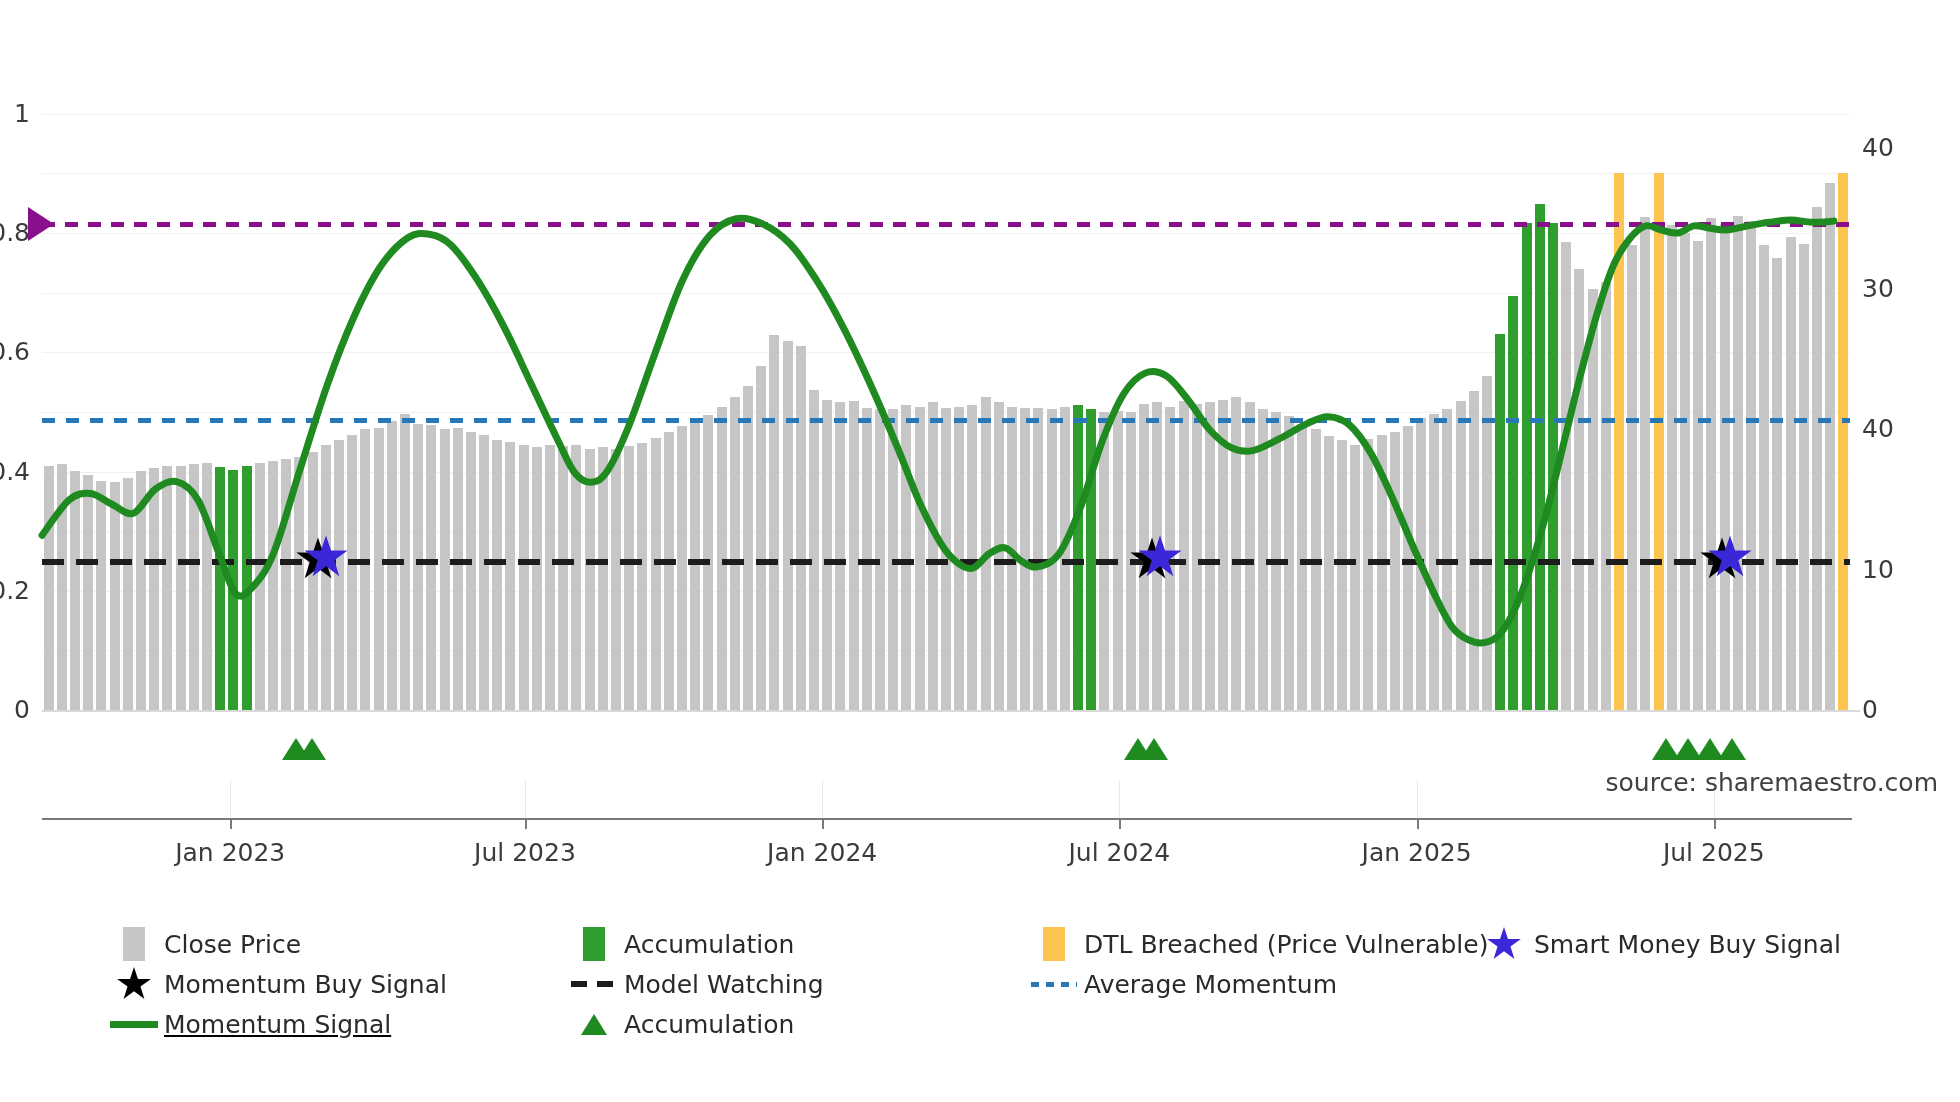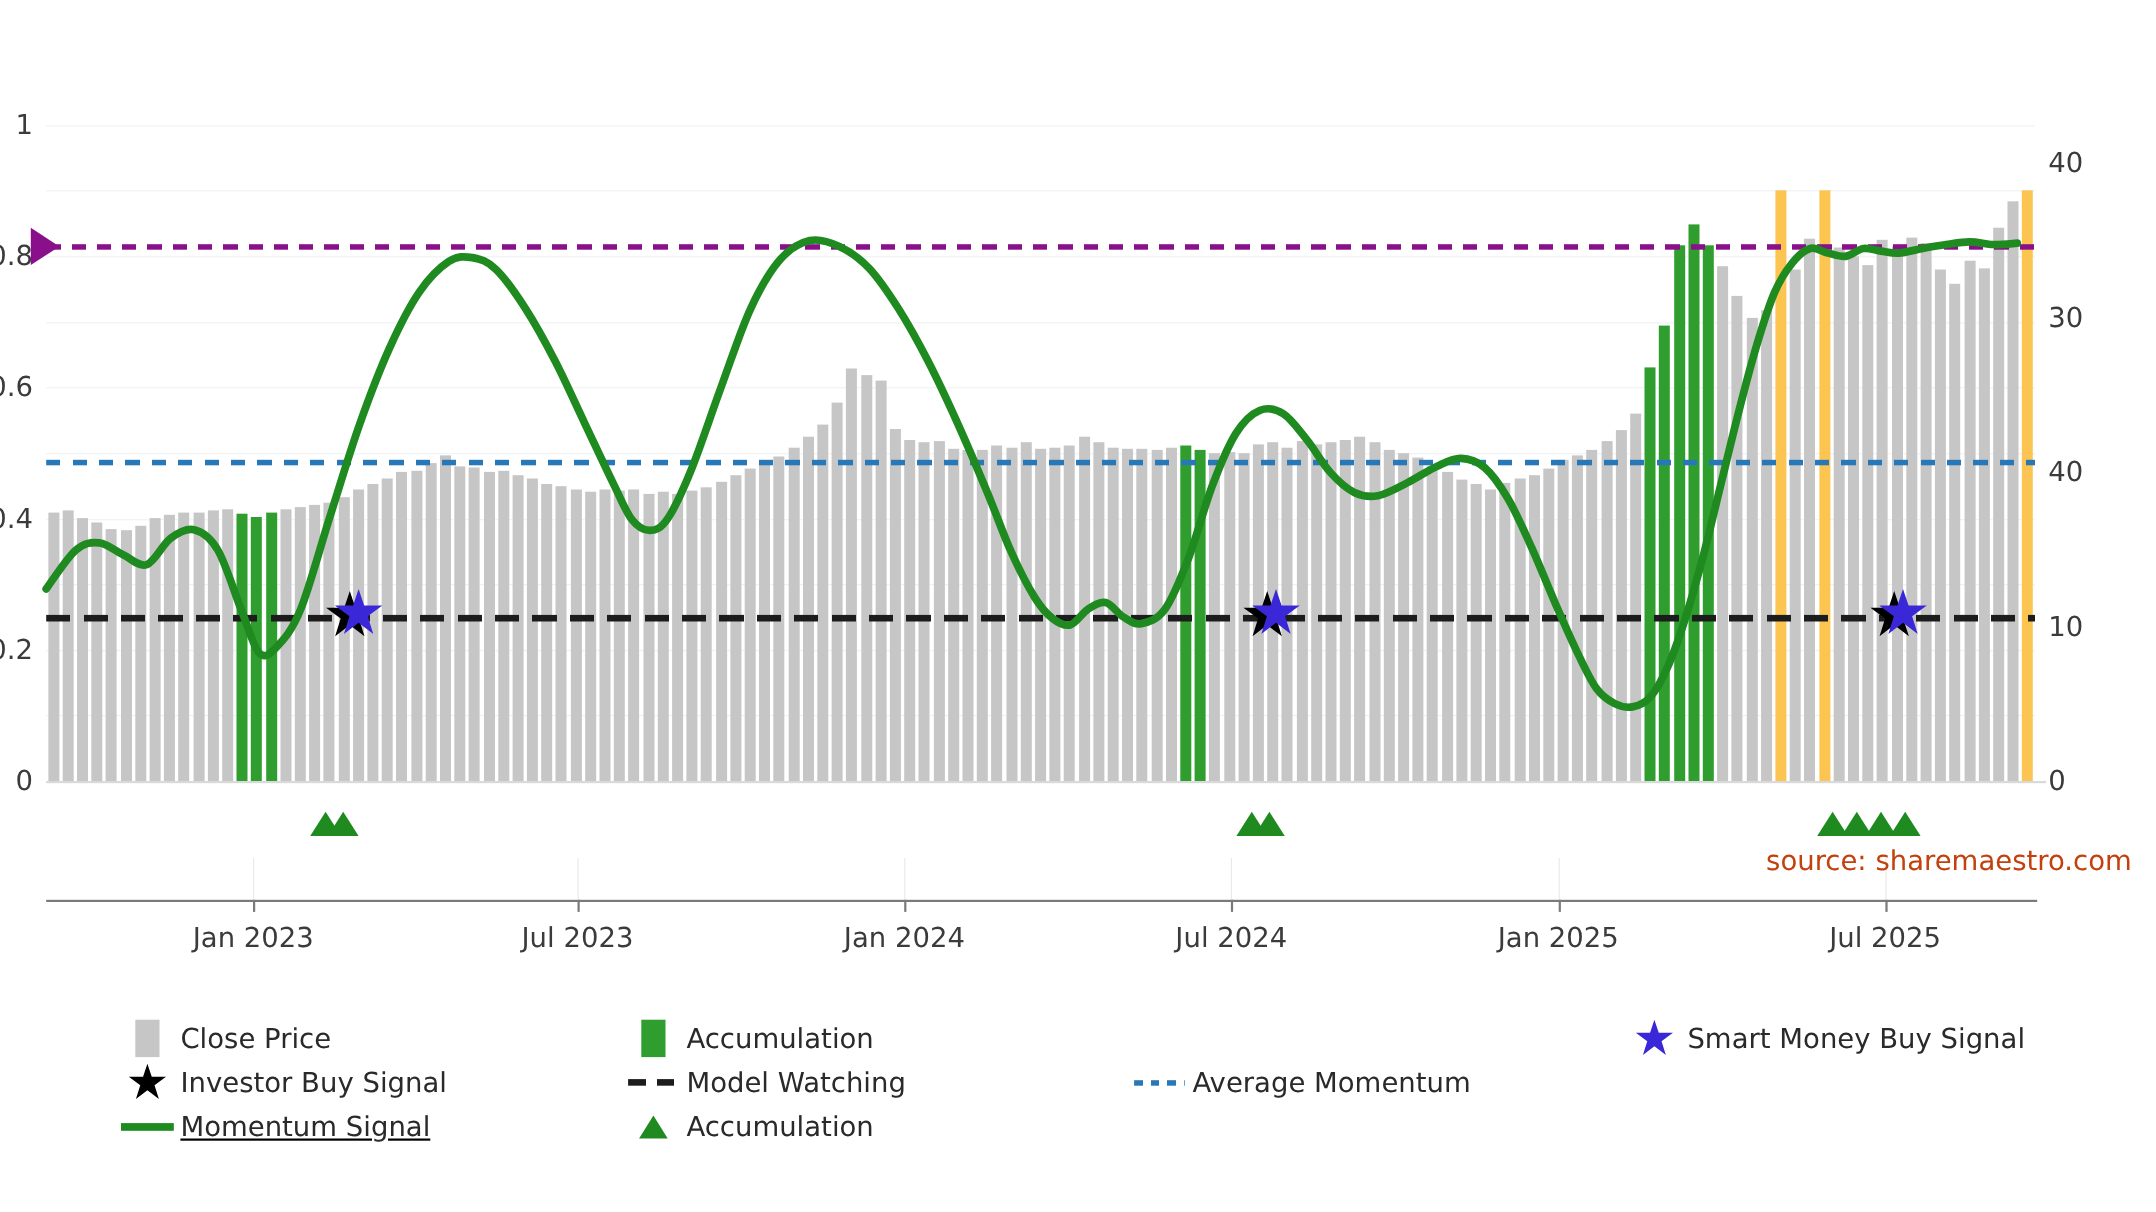--- a/index.html
+++ b/index.html
@@ -32,21 +32,21 @@
 
   .diamond{position:absolute;width:0;height:0;border-top:17px solid transparent;border-bottom:17px solid transparent;border-left:26px solid #8a0f8a;}
 
   
   svg.momentum{position:absolute;left:0;top:0;width:1808px;height:632px;overflow:visible;}
   .starG{position:absolute;transform:translate(-50%,-50%);}
 
   .tri{position:absolute;width:0;height:0;border-left:14px solid transparent;border-right:14px solid transparent;border-bottom:22px solid #1f8a1f;}
 
   
-  .source{position:absolute;right:22px;top:768px;font-size:25px;color:#c2410c;}
+  .source{position:absolute;right:22px;top:768px;font-size:25px;color:#404040;}
 
   
   .legend{position:absolute;left:104px;top:925px;width:1790px;}
   .lrow{display:flex;align-items:center;height:38px;margin-bottom:2px;}
   .lcell{display:flex;align-items:center;}
   .lkey{width:60px;display:flex;align-items:center;justify-content:center;flex:0 0 60px;}
   .ltxt{font-size:25px;color:#2a2a2a;white-space:nowrap;}
   .swatch{width:22px;height:34px;}
   .dashkey{width:46px;height:6px;background-image:repeating-linear-gradient(to right,#1c1c1c 0 16px,transparent 16px 26px);}
   .dotkey{width:46px;height:5px;}
@@ -305,37 +305,43 @@
             <span class="swatch" style="background: rgb(198, 198, 198);"></span>
           </span>
           <span class="ltxt">Close Price</span>
         </div>
         <div class="lcell" style="position: absolute; left: 460px; top: 0px; height: 38px;">
           <span class="lkey">
             <span class="swatch" style="background: rgb(47, 158, 47);"></span>
           </span>
           <span class="ltxt">Accumulation</span>
         </div>
+        <div class="lcell" style="position: absolute; left: 920px; top: 0px; height: 38px;">
+          <span class="lkey">
+            <span class="swatch" style="background: rgb(252, 197, 82);"></span>
+          </span>
+          <span class="ltxt">DTL Breached (Price Vulnerable)</span>
+        </div>
         <div class="lcell" style="position: absolute; left: 1370px; top: 0px; height: 38px;">
           <span class="lkey">
             <svg width="36" height="36" viewBox="0 0 100 100">
               <polygon points="50,3 61,36 97,36 68,57 79,92 50,70 21,92 32,57 3,36 39,36" fill="#3a28d8"></polygon>
             </svg>
           </span>
           <span class="ltxt">Smart Money Buy Signal</span>
         </div>
       </div>
       <div class="lrow" style="position: relative;">
         <div class="lcell" style="position: absolute; left: 0px; top: 0px; height: 38px;">
           <span class="lkey">
             <svg width="36" height="36" viewBox="0 0 100 100">
               <polygon points="50,3 61,36 97,36 68,57 79,92 50,70 21,92 32,57 3,36 39,36" fill="#000000"></polygon>
             </svg>
           </span>
-          <span class="ltxt">Investor Buy Signal</span>
+          <span class="ltxt">Momentum Buy Signal</span>
         </div>
         <div class="lcell" style="position: absolute; left: 460px; top: 0px; height: 38px;">
           <span class="lkey">
             <span class="dashkey"></span>
           </span>
           <span class="ltxt">Model Watching</span>
         </div>
         <div class="lcell" style="position: absolute; left: 920px; top: 0px; height: 38px;">
           <span class="lkey">
             <span class="dotkey blue"></span>

